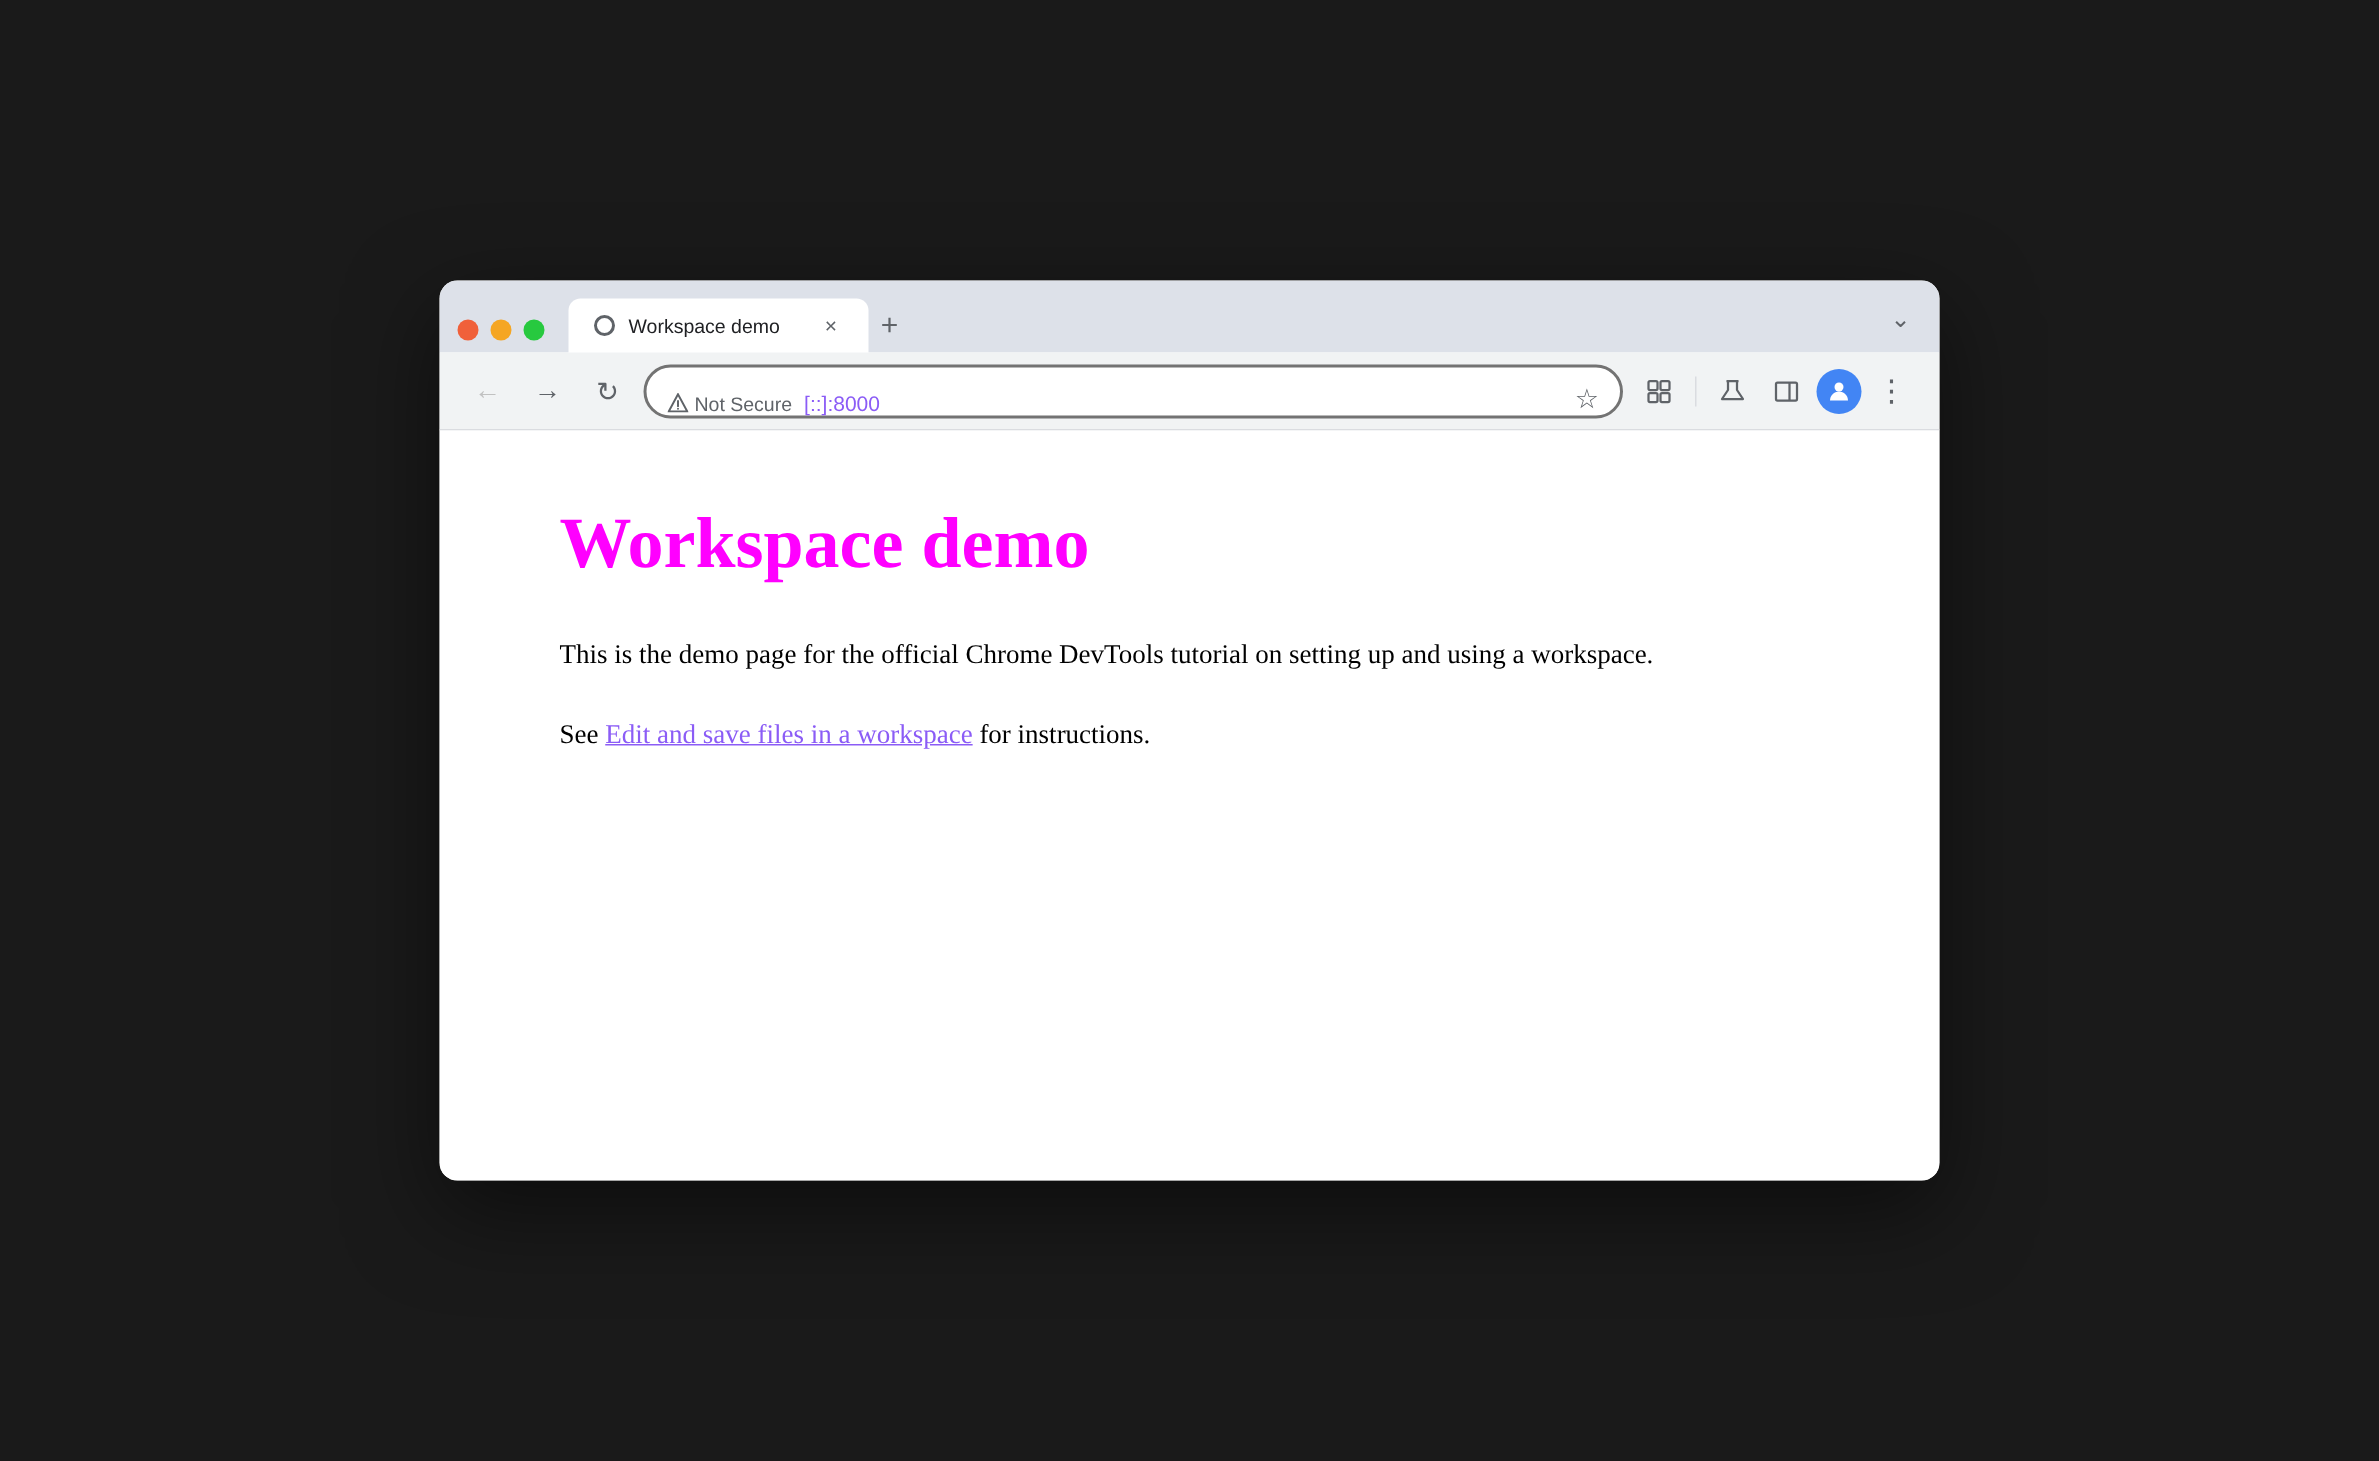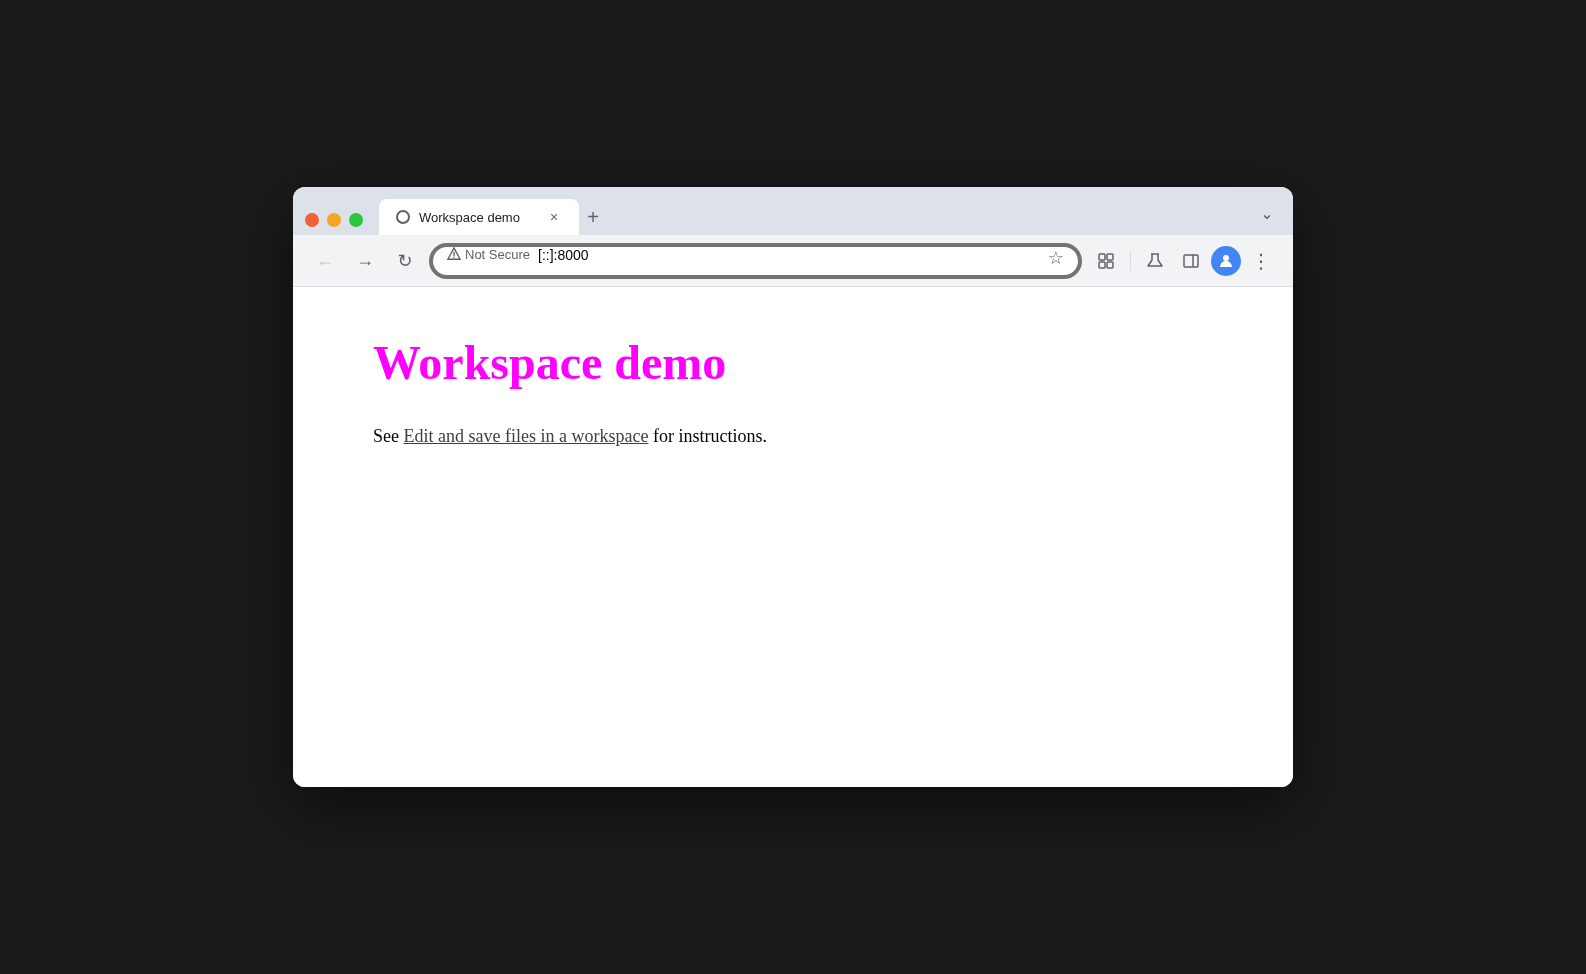--- a/index.html
+++ b/index.html
@@ -152,45 +152,45 @@
 
     .nav-btn.disabled {
       color: #c1c1c1;
       cursor: default;
     }
 
     .address-bar {
       flex: 1;
       height: 36px;
       background: #ffffff;
-      border: 4px solid #737373;
+      border: 2px solid #737373;
       border-radius: 18px;
       display: flex;
-      align-items: flex-start;
+      align-items: flex-end;
       padding: 0 14px;
       gap: 8px;
       font-size: 14px;
       color: #202124;
     }
 
     .address-security {
       display: flex;
       align-items: center;
       gap: 4px;
       color: #5f6368;
       font-size: 13px;
     }
 
     .address-security svg {
       width: 14px;
       height: 14px;
     }
 
     .address-url {
-      color: #000000;
+      color: #8b5cf6;
       font-size: 14px;
     }
 
     .address-actions {
       margin-left: auto;
       display: flex;
       align-items: center;
       gap: 4px;
     }
 
@@ -252,21 +252,21 @@
       line-height: 1.6;
       color: #000000;
       font-family: Georgia, 'Times New Roman', serif;
     }
 
     .page-body p {
       margin-bottom: 24px;
     }
 
     .page-link {
-      color: #404040;
+      color: #8b5cf6;
       text-decoration: underline;
       cursor: pointer;
     }
 
     .star-icon {
       font-size: 18px;
       color: #5f6368;
     }
   </style>
 </head>
@@ -352,19 +352,20 @@
       </div>
       <button class="toolbar-icon-btn">
         <span style="font-size:20px; color:#5f6368; letter-spacing:0">⋮</span>
       </button>
     </div>
   </div>
 
   <div class="page-content">
     <h1 class="page-heading">Workspace demo</h1>
     <div class="page-body">
+      <p>This is the demo page for the official Chrome DevTools tutorial on setting up and using a workspace.</p>
       <p>
         <span>See </span><a class="page-link">Edit and save files in a workspace</a><span> for instructions.</span>
       </p>
     </div>
   </div>
 
 </div>
 
 </body></html>

